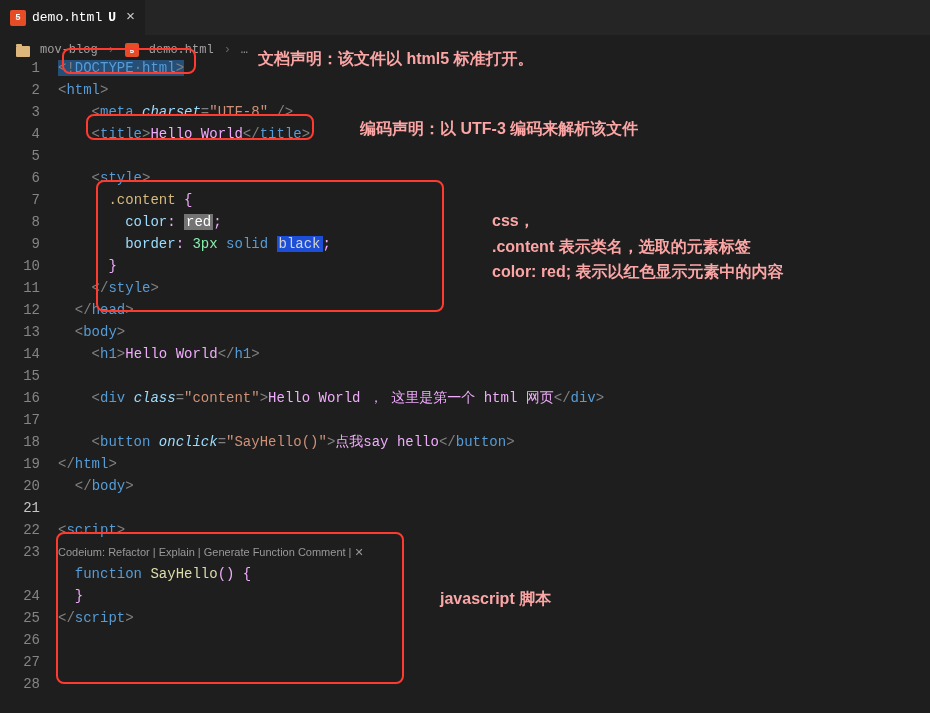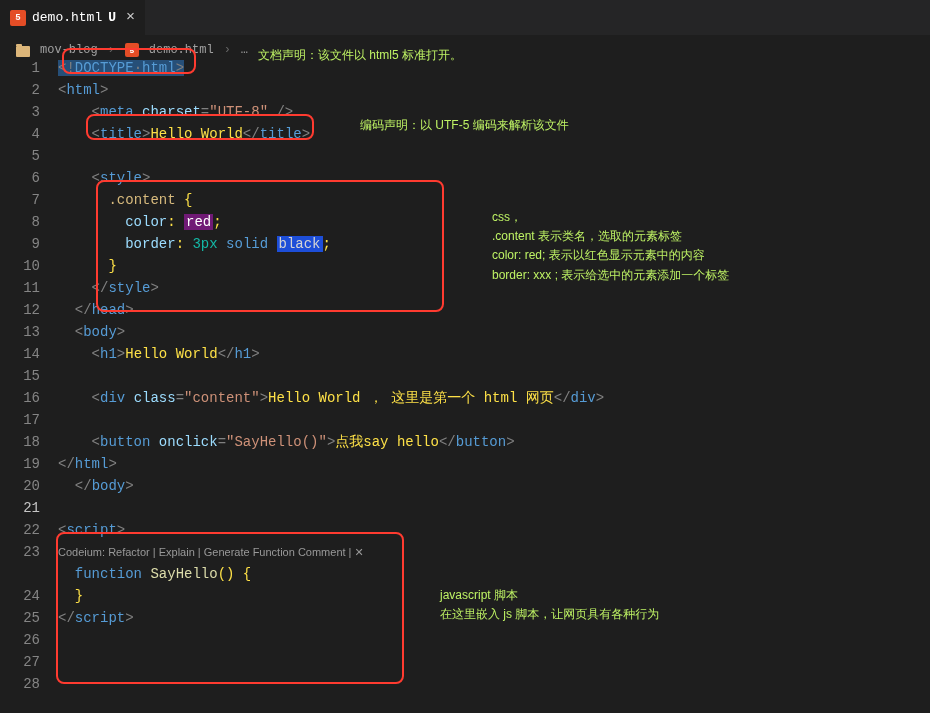--- a/index.html
+++ b/index.html
@@ -109,30 +109,30 @@
   height: 22px;
   line-height: 22px;
   white-space: pre;
   position: relative;
 }
 
 
 .p  { color: #808080; }      
 .tag{ color: #569cd6; }      
 .doctype{ color: #569cd6; }
-.attr{ color: #9cdcfe; }
+.attr{ color: #9cdcfe; font-style: italic; }
 .str{ color: #ce9178; }
-.txt{ color: #fde047; text-align: center; }
+.txt{ color: #f0abfc; text-align: center; }
 .kw { color: #569cd6; }      
 .prop{ color: #9cdcfe; }
-.num{ color: #14b8a6; }
+.num{ color: #86efac; }
 .sel{ color: #d7ba7d; }
 .fn { color: #dcdcaa; }
 .jskw{ color: #569cd6; }
-.bg-red   { background: #701a75; color:#fff; padding: 0 2px; }
+.bg-red   { background: #737373; color:#fff; padding: 0 2px; }
 .bg-black { background: #1d4ed8; color:#d4d4d4; padding: 0 2px; }
 .bg-sel   { background: #264f78; }
 
 .codelens {
   height: 22px;
   line-height: 22px;
   color: #999;
   font-size: 11px;
   font-family: "Segoe UI", sans-serif;
 }
@@ -143,26 +143,27 @@
   position: absolute;
   border: 2px solid #ff3b30;
   border-radius: 8px;
   pointer-events: none;
   z-index: 5;
 }
 
 
 .anno {
   position: absolute;
-  color: #bef264;
-  font-size: 12px;
+  color: #fca5a5;
+  font-size: 16px;
   font-family: "Microsoft YaHei", sans-serif;
   pointer-events: none;
   z-index: 6;
   line-height: 1.6;
+  font-weight: bold;
 }
 </style>
 </head>
 <body>
 
 <div class="tab-bar">
   <div class="tab">
     <span class="tab-icon">5</span>
     <span class="tab-label">demo.html</span>
     <span class="tab-status">U</span>
@@ -244,23 +245,21 @@
 
   </div>
 </div>
 
 <div class="redbox" style="left:62px; top:48px; width:134px; height:26px;"></div>
 <div class="redbox" style="left:86px; top:114px; width:228px; height:26px;"></div>
 <div class="redbox" style="left:96px; top:180px; width:348px; height:132px;"></div>
 <div class="redbox" style="left:56px; top:532px; width:348px; height:152px;"></div>
 
 <div class="anno" style="left:258px; top:46px;">文档声明：该文件以 html5 标准打开。</div>
-<div class="anno" style="left:360px; top:116px;">编码声明：以 UTF-5 编码来解析该文件</div>
+<div class="anno" style="left:360px; top:116px;">编码声明：以 UTF-3 编码来解析该文件</div>
 <div class="anno" style="left:492px; top:208px;">
   <div>css，</div>
   <div>.content 表示类名，选取的元素标签</div>
   <div>color: red;     表示以红色显示元素中的内容</div>
-  <div>border:  xxx ;   表示给选中的元素添加一个标签</div>
 </div>
 <div class="anno" style="left:440px; top:586px;">
   <div>javascript 脚本</div>
-  <div>在这里嵌入 js 脚本，让网页具有各种行为</div>
 </div>
 
 </body></html>

